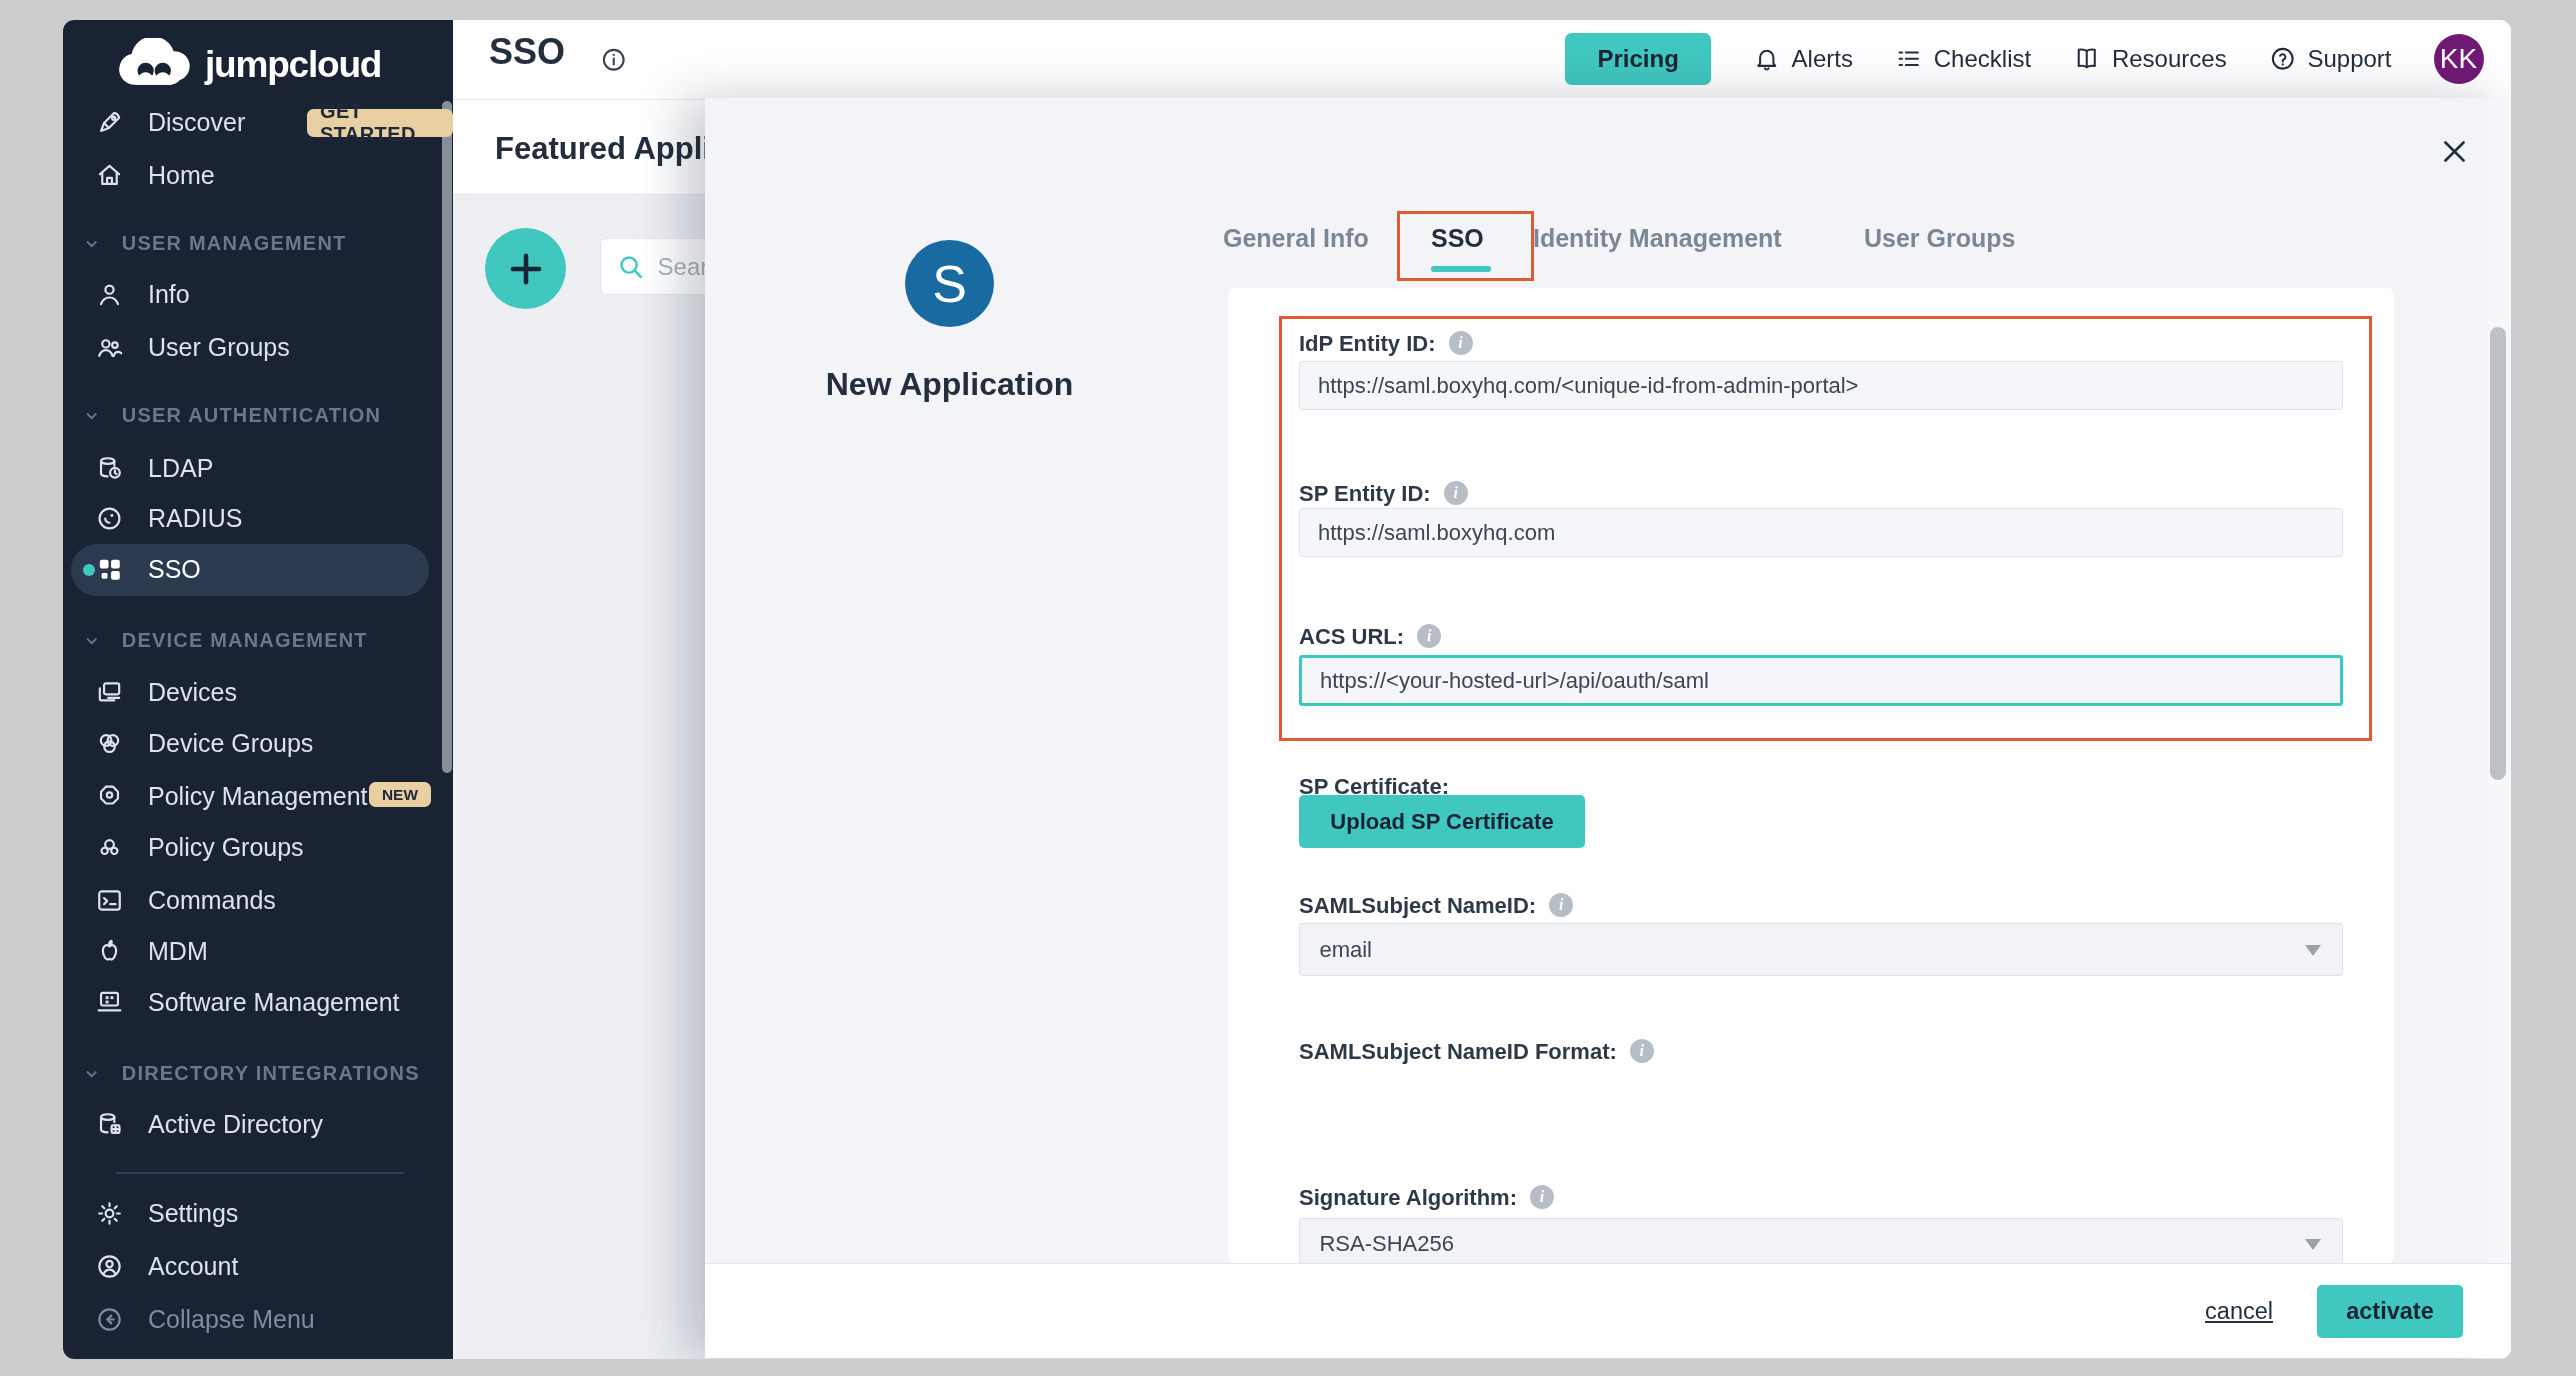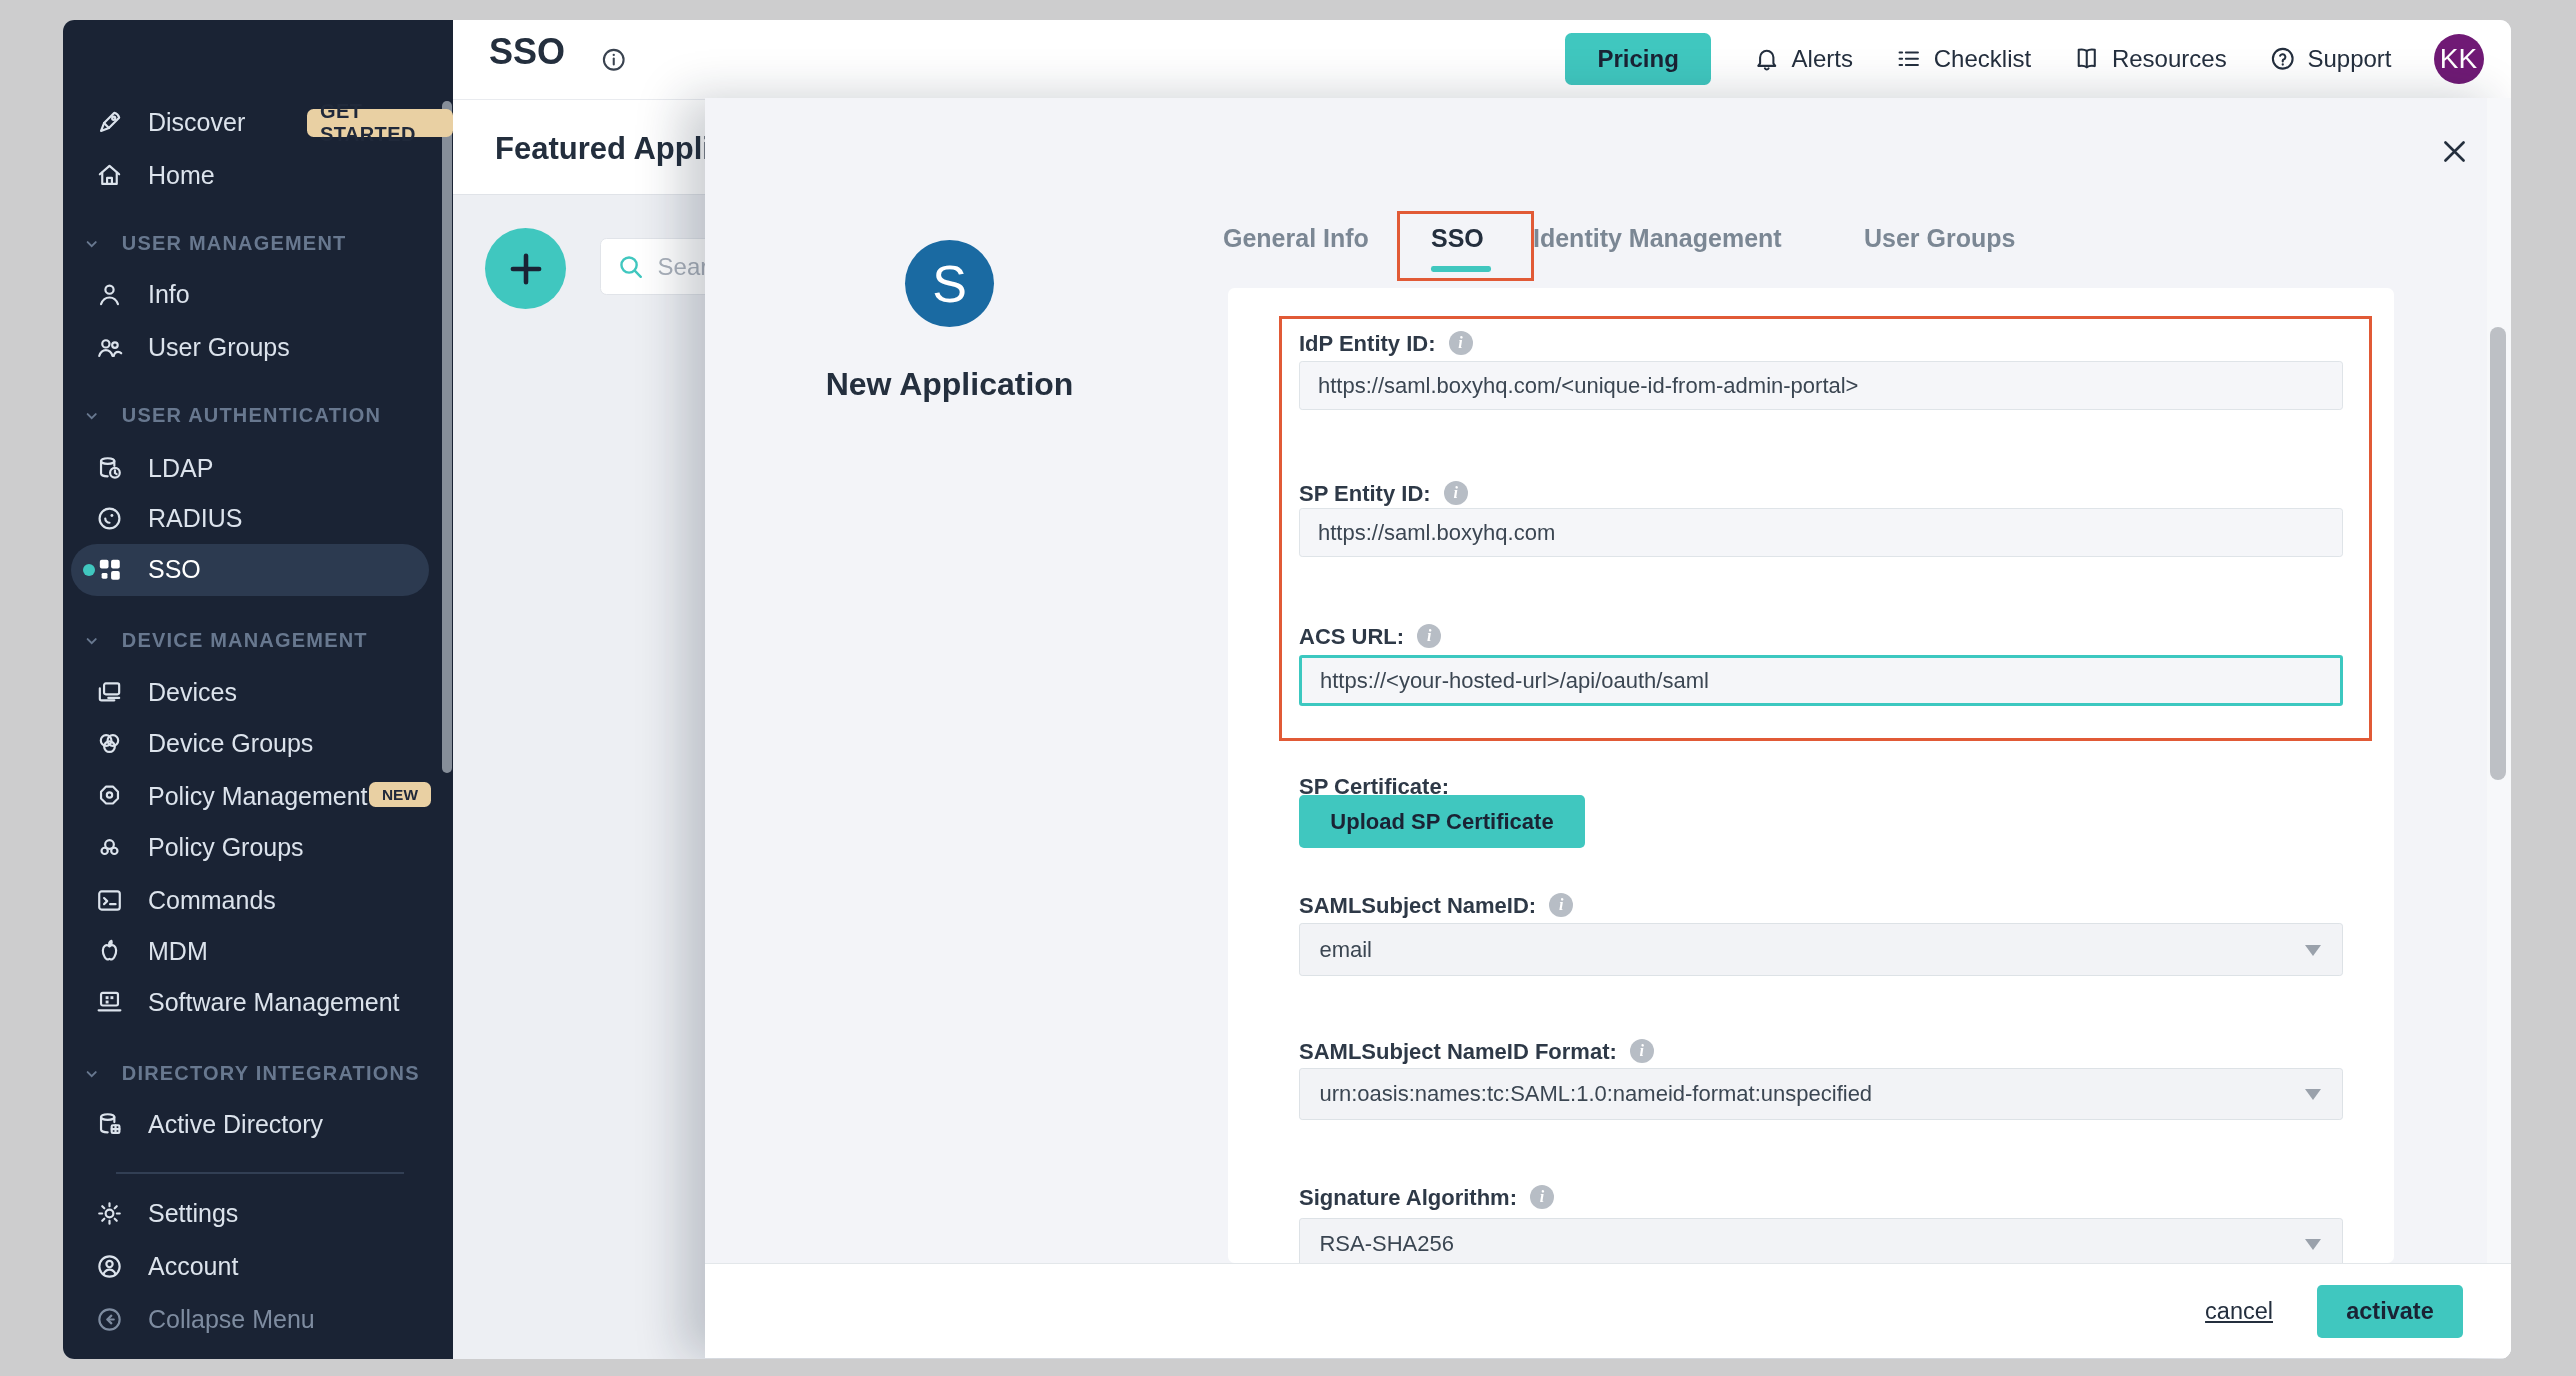--- a/index.html
+++ b/index.html
@@ -91,20 +91,29 @@
   #cancel-link{font-size:23.5px;color:#242f3e;text-decoration:underline;cursor:pointer;}
   #activate-btn{width:146px;height:53px;background:#40c7bf;border:none;border-radius:4.9px;
     font-size:23.5px;font-weight:bold;color:#1a2334;font-family:inherit;cursor:pointer;}
 </style>
 </head>
 <body>
 
 <div id="app">
 
   <nav id="sidebar">
+    <div class="logo">
+      <svg viewBox="0 0 52 34">
+          <path fill="#fff" d="M13 30a10 10 0 0 1-2-19.8A14 14 0 0 1 38 8.6 9.5 9.5 0 0 1 42 27c-1.5 1.8-4 3-6.5 3z"></path>
+          <circle cx="20" cy="21" r="5.2" fill="#1a2334"></circle>
+          <circle cx="31" cy="21" r="5.2" fill="#1a2334"></circle>
+          <path fill="#fff" d="M14 30c0-5 3-8 6-8s6 3 6 8zm11 0c0-5 3-8 6-8s6 3 6 8z"></path>
+        </svg>
+      <span class="logo-tx">jumpcloud</span>
+    </div>
     <div id="sb-scroll"></div>
 
     <div class="nav" style="top:76px">
       <span class="nic">
           <svg viewBox="0 0 24 24" fill="none" stroke="currentColor" stroke-width="1.8" stroke-linecap="round" stroke-linejoin="round">
             <path d="M5 19l2.5-6.5L16 4c2 .6 3.4 2 4 4l-8.5 8.5L5 19z"></path>
             <circle cx="15.5" cy="8.5" r="1.3"></circle>
             <path d="M7.5 12.5l4 4"></path>
           </svg>
         </span>
@@ -428,24 +437,20 @@
     </div>
     <div class="tselect" style="top:825px;height:53px">
       <span>email</span>
       <span class="caret"></span>
     </div>
 
     <div class="flabel" style="top:941px">
       <span>SAMLSubject NameID Format:</span>
       <span class="inf">i</span>
     </div>
-    <div class="tselect" style="top:970px;height:52px">
-      <span>urn:oasis:names:tc:SAML:1.0:nameid-format:unspecified</span>
-      <span class="caret"></span>
-    </div>
 
     <div class="flabel" style="top:1087px">
       <span>Signature Algorithm:</span>
       <span class="inf">i</span>
     </div>
     <div class="tselect" style="top:1120px;height:51px">
       <span>RSA-SHA256</span>
       <span class="caret"></span>
     </div>
 

